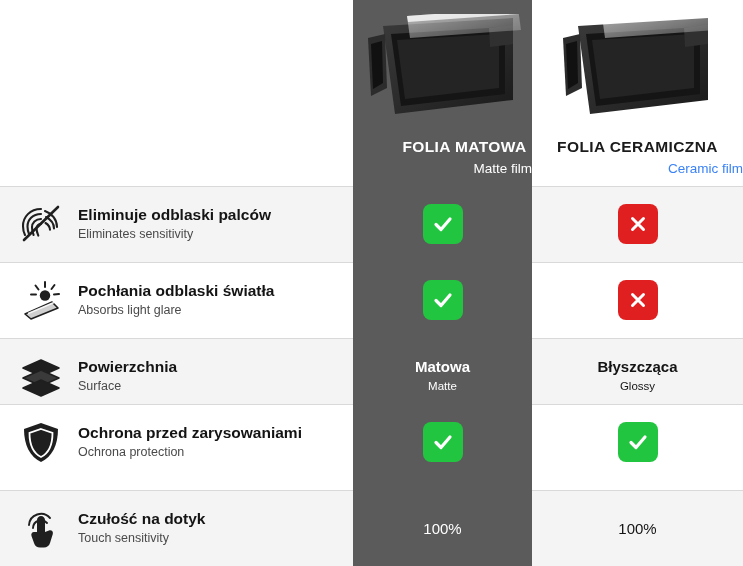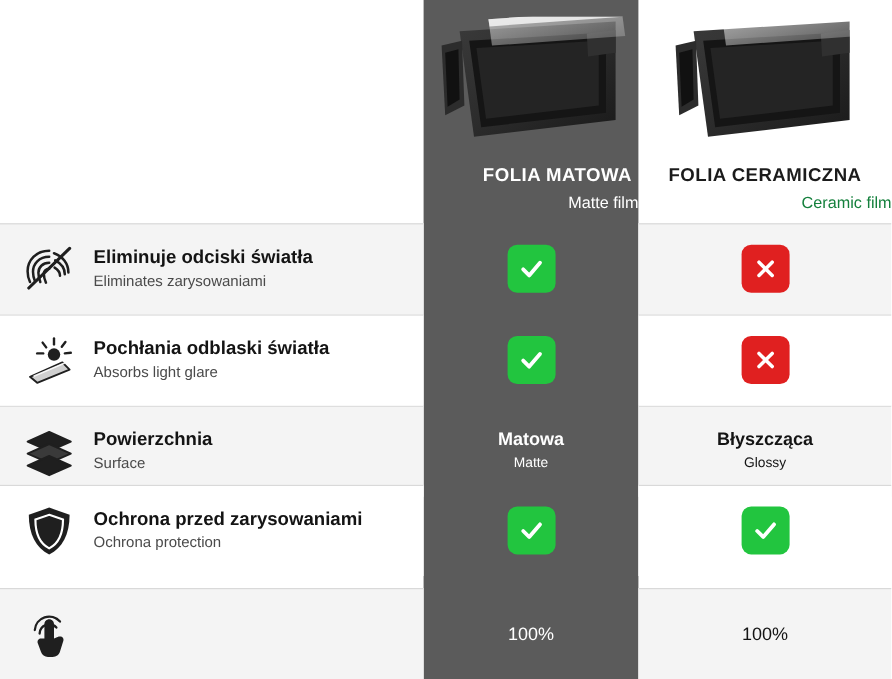--- a/index.html
+++ b/index.html
@@ -68,21 +68,21 @@
   .hdr-sub {
     position: absolute;
     left: 0;
     right: 0;
     top: 161px;
     text-align: right;
     font-size: 13.5px;
   }
   .hdr-matte .hdr-title, .hdr-matte .hdr-sub { color: #ffffff; margin-left: 44px; }
   .hdr-ceramic .hdr-title { color: #1b1b1b; }
-  .hdr-ceramic .hdr-sub { color: #15803d; }
+  .hdr-ceramic .hdr-sub { color: #3b82f6; }
 
   
   .row {
     position: absolute;
     left: 0;
     width: 743px;
     height: 76px;
     z-index: 1;
   }
   .row-bg-left {
@@ -264,22 +264,22 @@
         <path d="M23 18 C17.5 18 14 21.8 14 26.2 C14 29.5 14.8 32 15.6 34"></path>
         <path d="M23 23 C20.5 23 18.5 24.8 18.5 27 C18.5 30 19.4 32.6 20.3 34.6"></path>
         <path d="M27 10 C34 12.5 39 18.5 39 26"></path>
         <path d="M28 16 C33 18.6 36 22.2 36 27.5"></path>
         <path d="M27.5 22 C30.5 23.8 32 25.5 32 28.8"></path>
       </g>
       <line x1="6" y1="39" x2="40" y2="6" stroke="#1f1f1f" stroke-width="2.6" stroke-linecap="round"></line>
     </svg>
 
     <div class="feat-text">
-      <div class="feat-pl">Eliminuje odciski światła</div>
-      <div class="feat-en">Eliminates zarysowaniami</div>
+      <div class="feat-pl">Eliminuje odblaski palców</div>
+      <div class="feat-en">Eliminates sensitivity</div>
     </div>
 
     <div class="cell cell-matte">
       <div class="badge badge-yes">
         <svg viewBox="0 0 24 24" width="24" height="24">
           <path d="M5 12.5 L10 17.5 L19 7" fill="none" stroke="#ffffff" stroke-width="3.2" stroke-linecap="round" stroke-linejoin="round"></path>
         </svg>
       </div>
     </div>
     <div class="cell cell-ceramic">
@@ -399,20 +399,24 @@
     <div class="row-sep-r"></div>
 
     <svg class="feat-icon" viewBox="0 0 46 46">
       <g fill="none" stroke="#1f1f1f" stroke-width="1.9" stroke-linecap="round">
         <path d="M11 20 A12 12 0 0 1 32 13"></path>
         <path d="M15 23 A8 8 0 0 1 29 18"></path>
       </g>
       <path d="M19 15 C19 12.8 20.8 11 23 11 C25.2 11 27 12.8 27 15 L27 27 L31 25.5 C33.5 24.8 35.5 26.5 34.8 29 L32 38 C31.2 40.8 28.8 42.5 26 42.5 L22 42.5 C19.2 42.5 17 40.8 16.2 38.4 L13.5 31 C12.8 29 14 27 16 27 L19 27 Z" fill="#1f1f1f"></path>
     </svg>
 
+    <div class="feat-text">
+      <div class="feat-pl">Czułość na dotyk</div>
+      <div class="feat-en">Touch sensitivity</div>
+    </div>
 
     <div class="cell cell-matte">
       <div class="val-single">100%</div>
     </div>
     <div class="cell cell-ceramic">
       <div class="val-single">100%</div>
     </div>
   </div>
 
 </div>

